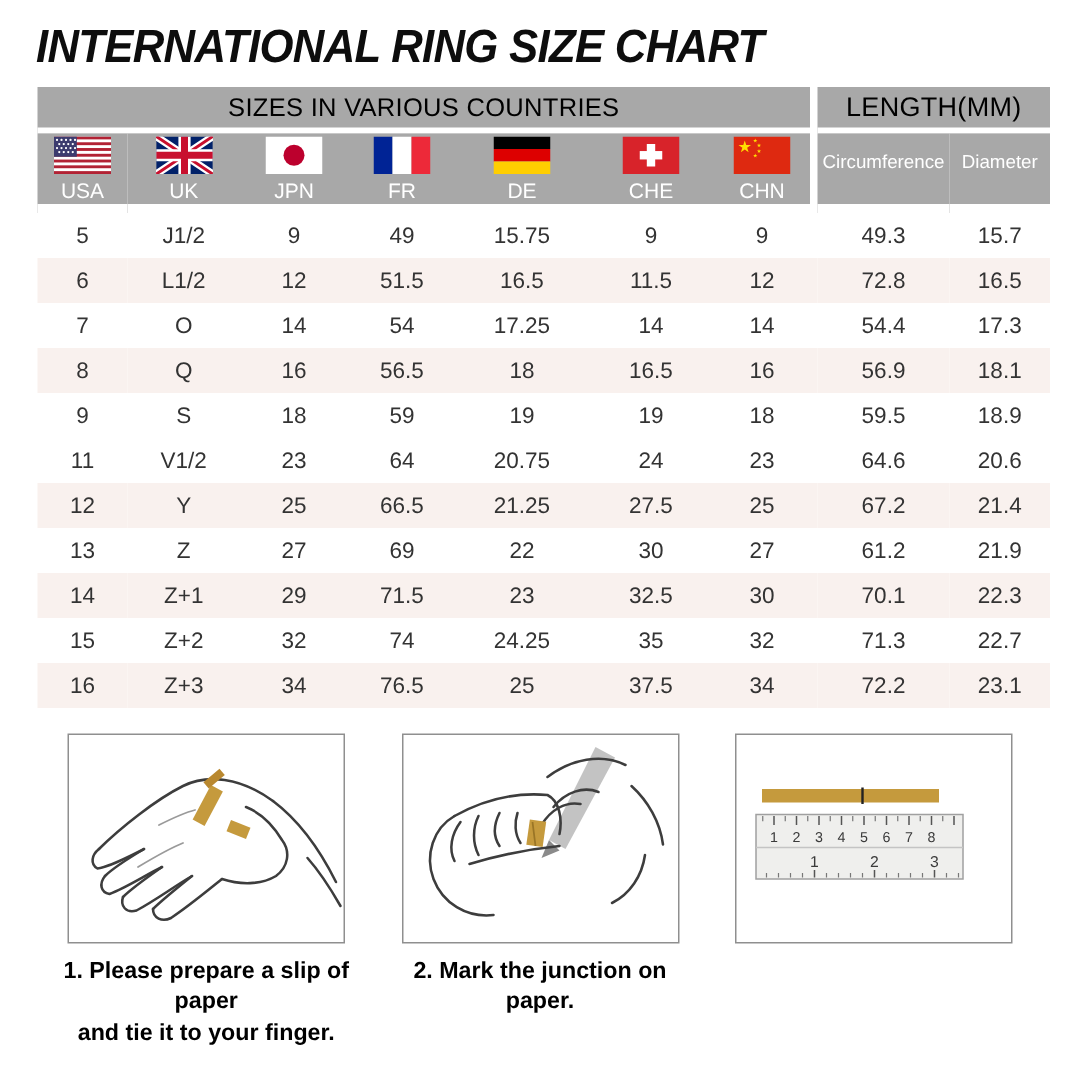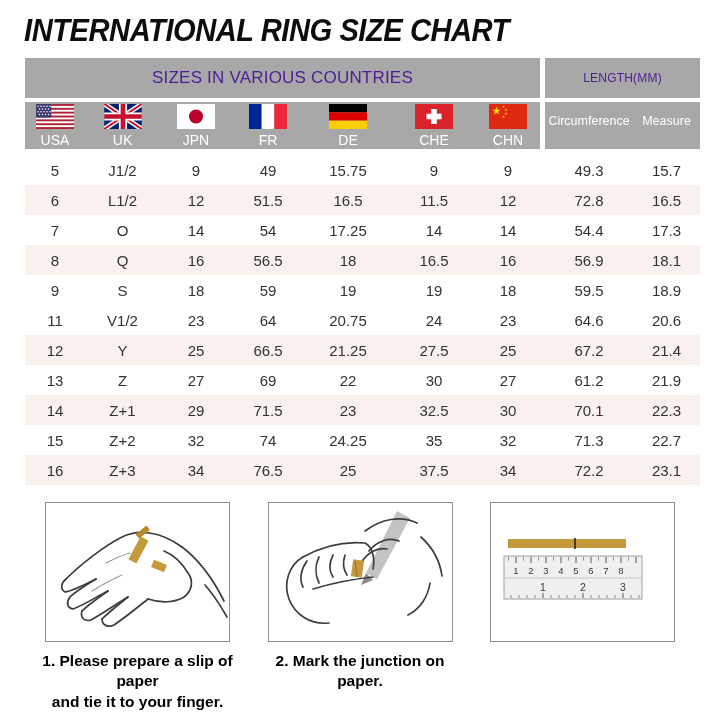--- a/index.html
+++ b/index.html
@@ -13,24 +13,24 @@
     font-style:italic; font-weight:bold; font-size:31px; color:#0d0d0d;
     letter-spacing:-0.5px; margin:13px 0 9px 24px;
     transform:scaleX(0.94); transform-origin:left center; white-space:nowrap;
   }
   table.sizes {
     border-collapse:separate; border-spacing:0; table-layout:fixed;
     width:675px; margin-left:25px;
   }
   table.sizes th, table.sizes td { padding:0; text-align:center; font-weight:normal; }
   th.ghead {
-    background:#a8a8a8; color:#4c1d95; height:44px; font-size:17px;
+    background:#a8a8a8; color:#000000; height:31px; font-size:17px;
     border-bottom:4px solid #fff; letter-spacing:0.2px;
   }
-  th.ghead.len { font-size:12px; }
+  th.ghead.len { font-size:18px; }
   th.country, th.sub {
     background:#a8a8a8; color:#fff; height:53px;
     border-bottom:6px solid #fff; vertical-align:middle;
   }
   th.spacer { background:#fff; border-bottom-color:#fff; }
   .flag { display:block; width:38px; height:25px; margin:2px auto 4px; }
   .flag svg { display:block; width:38px; height:25px; }
   .clabel { display:block; font-size:14px; color:#fff; line-height:1; padding-bottom:2px; }
   th.sub { font-size:12.5px; vertical-align:bottom; }
   th.sub .sublabel { display:block; padding-bottom:21px; }
@@ -180,21 +180,21 @@
             <use href="#st" transform="translate(14.5,12.8) scale(1.5)" fill="#FFDE00"></use>
           </svg>
         </span>
         <span class="clabel">CHN</span>
       </th>
       <th class="spacer"></th>
       <th class="sub">
         <span class="sublabel">Circumference</span>
       </th>
       <th class="sub">
-        <span class="sublabel">Measure</span>
+        <span class="sublabel">Diameter</span>
       </th>
     </tr>
   </thead>
   <tbody>
       <tr>
         <td>5</td>
         <td>J1/2</td>
         <td>9</td>
         <td>49</td>
         <td>15.75</td>

